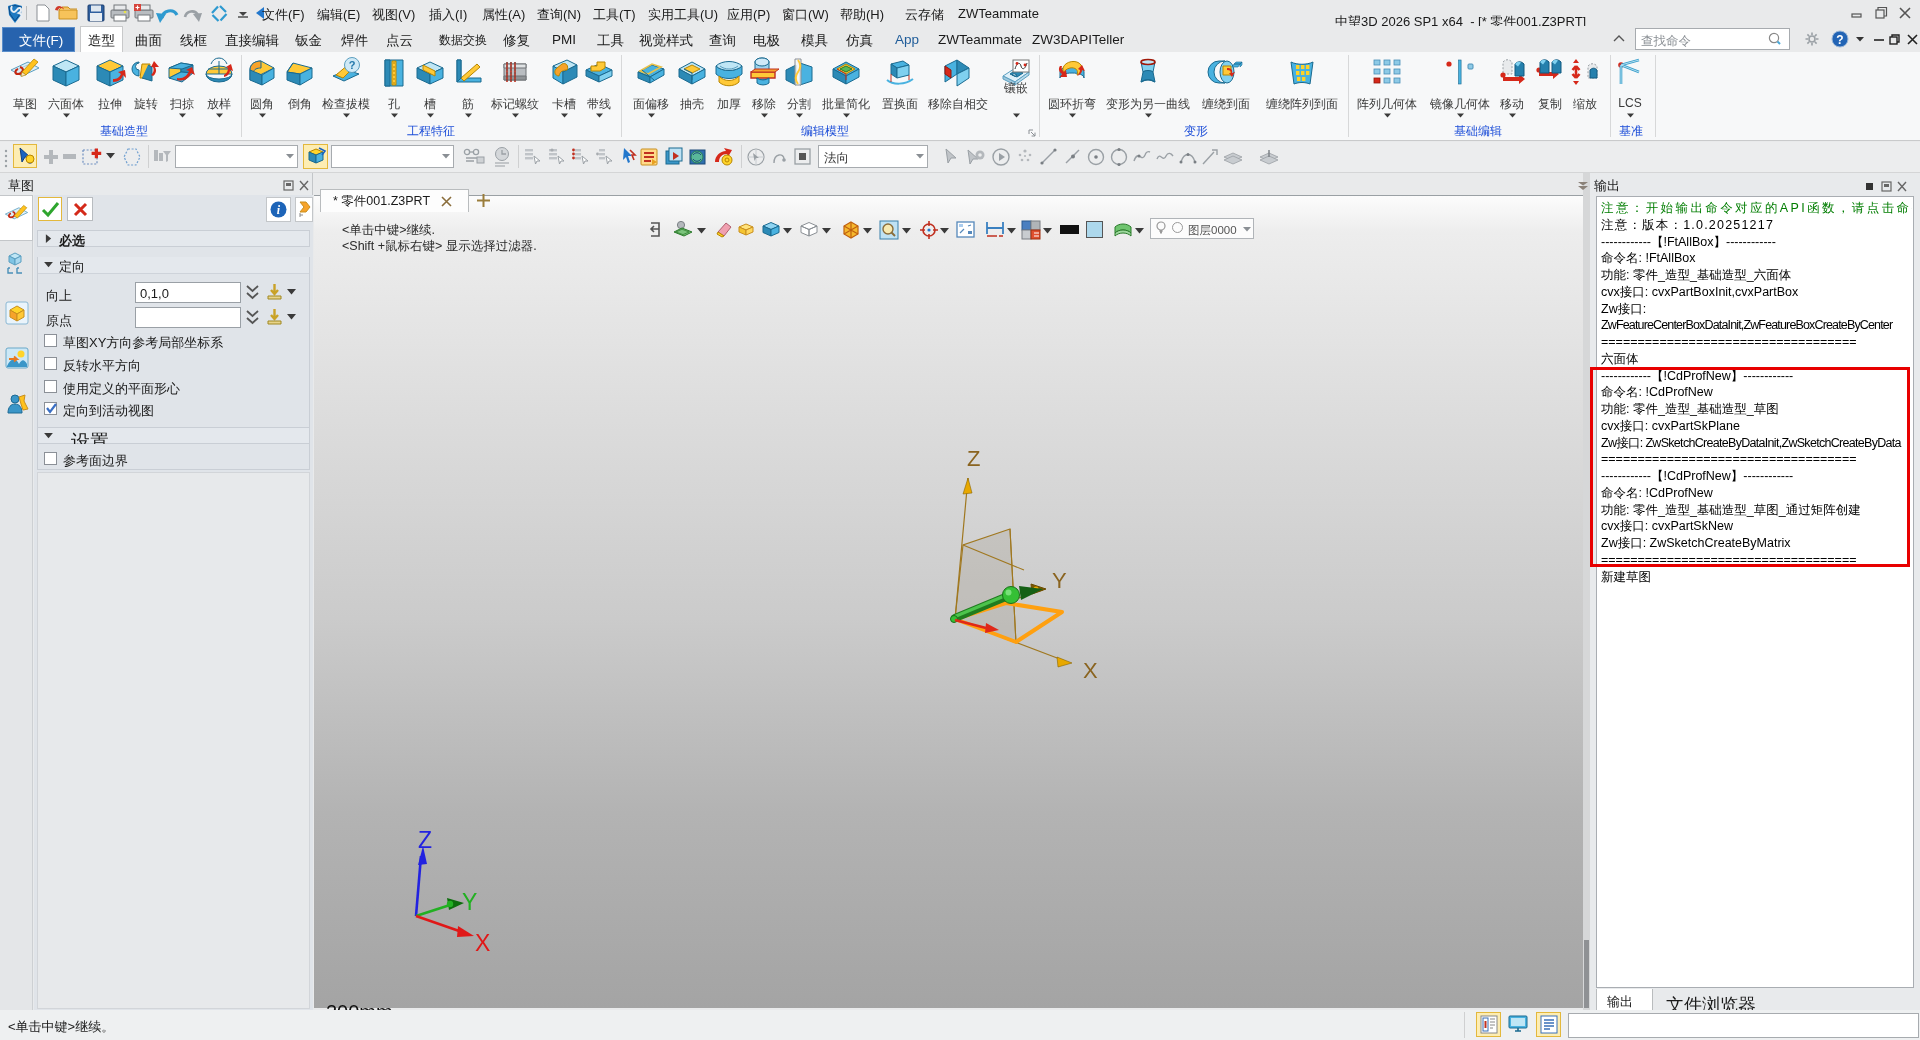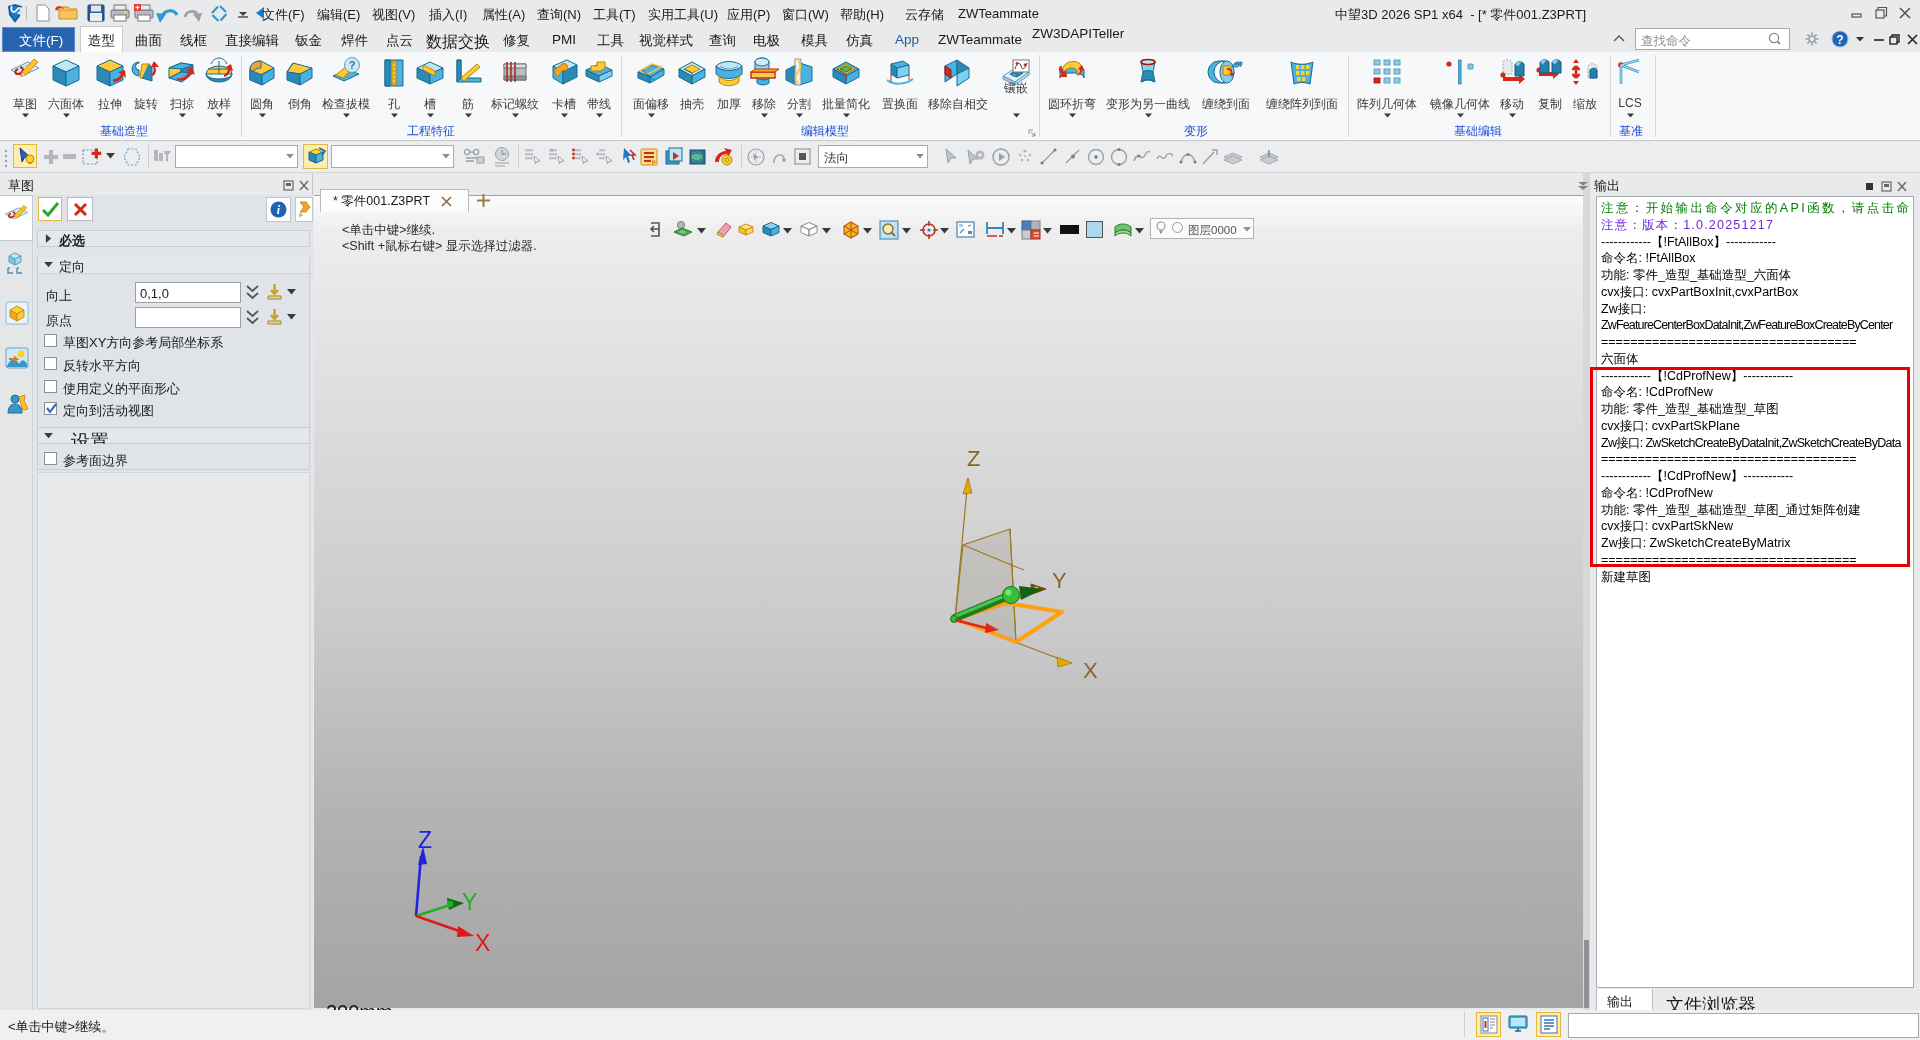--- a/index.html
+++ b/index.html
@@ -62,53 +62,53 @@
  <div class="txt" style="left:429px;top:6px;font-size:13px">插入(I)</div>
  <div class="txt" style="left:482px;top:6px;font-size:13px">属性(A)</div>
  <div class="txt" style="left:537px;top:6px;font-size:13px">查询(N)</div>
  <div class="txt" style="left:593px;top:6px;font-size:13px">工具(T)</div>
  <div class="txt" style="left:648px;top:6px;font-size:13px">实用工具(U)</div>
  <div class="txt" style="left:727px;top:6px;font-size:13px">应用(P)</div>
  <div class="txt" style="left:782px;top:6px;font-size:13px">窗口(W)</div>
  <div class="txt" style="left:840px;top:6px;font-size:13px">帮助(H)</div>
  <div class="txt" style="left:905px;top:6px;font-size:13px">云存储</div>
  <div class="txt" style="left:958px;top:6px;font-size:13px">ZWTeammate</div>
- <div class="txt" style="left:1335px;top:6px;font-size:13px">中望3D 2026 SP1 x64&nbsp; - [* 零件001.Z3PRT]</div>
+ <div class="txt" style="left:1335px;top:13px;font-size:13px">中望3D 2026 SP1 x64&nbsp; - [* 零件001.Z3PRT]</div>
  <svg style="left:1850px;top:6px" width="66" height="14" viewBox="0 0 66 14">
   <rect x="2" y="8" width="9" height="3" fill="none" stroke="#555" stroke-width="1.2"></rect>
   <g fill="none" stroke="#555" stroke-width="1.2">
    <rect x="26" y="4" width="8" height="8"></rect>
         <path d="M28 4 V1.5 H36.5 V10 H34"></path>
   </g>
   <path d="M50 2 L60 12 M60 2 L50 12" stroke="#555" stroke-width="1.6" fill="none"></path>
  </svg>
 </div>
 <div class="abs" id="tabrow" style="left:0;top:26px;width:1920px;height:26px;background:#e9eaeb">
  <div class="abs" style="left:2px;top:1px;width:73px;height:25px;background:#2763ae;border:1px solid #5a8ecb"></div>
  <div class="txt" style="left:19px;top:6px;font-size:13.5px;color:#fff">文件(F)</div>
  <div class="abs" style="left:80px;top:0px;width:43px;height:26px;background:#ffffff;border:1px solid #c8c9ca;border-bottom:none"></div>
  <div class="txt" style="left:88px;top:6px;font-size:13.5px">造型</div>
  <div class="txt" style="left:135px;top:6px;font-size:13.5px">曲面</div>
  <div class="txt" style="left:180px;top:6px;font-size:13.5px">线框</div>
  <div class="txt" style="left:225px;top:6px;font-size:13.5px">直接编辑</div>
  <div class="txt" style="left:295px;top:6px;font-size:13.5px">钣金</div>
  <div class="txt" style="left:341px;top:6px;font-size:13.5px">焊件</div>
  <div class="txt" style="left:386px;top:6px;font-size:13.5px">点云</div>
- <div class="txt" style="left:426px;top:6px;font-size:16px">数据交换</div>
+ <div class="txt" style="left:439px;top:6px;font-size:12px">数据交换</div>
  <div class="txt" style="left:503px;top:6px;font-size:13.5px">修复</div>
  <div class="txt" style="left:552px;top:6px;font-size:13.5px">PMI</div>
  <div class="txt" style="left:597px;top:6px;font-size:13.5px">工具</div>
  <div class="txt" style="left:639px;top:6px;font-size:13.5px">视觉样式</div>
  <div class="txt" style="left:709px;top:6px;font-size:13.5px">查询</div>
  <div class="txt" style="left:753px;top:6px;font-size:13.5px">电极</div>
  <div class="txt" style="left:801px;top:6px;font-size:13.5px">模具</div>
  <div class="txt" style="left:846px;top:6px;font-size:13.5px">仿真</div>
  <div class="txt" style="left:895px;top:6px;font-size:13.5px;color:#1f5c99">App</div>
  <div class="txt" style="left:938px;top:6px;font-size:13.5px">ZWTeammate</div>
- <div class="txt" style="left:1032px;top:0;font-size:13.5px">ZW3DAPITeller</div>
+ <div class="txt" style="left:1032px;top:6px;font-size:13.5px">ZW3DAPITeller</div>
 
  <svg style="left:1612px;top:8px" width="14" height="10" viewBox="0 0 14 10">
       <path d="M2 7 L7 2 L12 7" fill="none" stroke="#555" stroke-width="1.4"></path>
     </svg>
  <div class="abs" style="left:1635px;top:2px;width:155px;height:22px;background:#fff;border:1px solid #a7abaf"></div>
  <div class="txt" style="left:1641px;top:7px;font-size:12.5px;color:#8a8f94">查找命令</div>
  <svg style="left:1768px;top:6px" width="14" height="14" viewBox="0 0 14 14">
       <circle cx="6" cy="6" r="4.6" fill="none" stroke="#888" stroke-width="1.2"></circle>
       <path d="M9.5 9.5 L12 12" stroke="#49a8d8" stroke-width="2"></path>
     </svg>
@@ -1018,21 +1018,21 @@
  <div class="txt" style="left:4px;top:4px;font-size:13px">输出</div>
  <svg style="left:275px;top:8px" width="42" height="11" viewBox="0 0 42 11">
       <rect x="1" y="2" width="7" height="7" fill="#333"></rect>
       <rect x="17" y="1" width="9" height="9" fill="none" stroke="#666" stroke-width="1.2"></rect>
       <rect x="19" y="3" width="5" height="3" fill="#666"></rect>
       <path d="M33 1 L41 10 M41 1 L33 10" stroke="#666" stroke-width="1.4"></path>
     </svg>
  <div class="abs" style="left:6px;top:23px;width:318px;height:792px;background:#fff;border:1px solid #a9adb2"></div>
  <div class="abs" style="left:11px;top:27px;width:311px;height:786px;overflow:hidden;font-size:12.5px;line-height:16.75px;color:#000;white-space:nowrap">
   <div style="color:#007d00;letter-spacing:2.4px">注意：开始输出命令对应的API函数，请点击命令按钮</div>
-  <div style="color:#6d28d9;letter-spacing:1.2px">注意：版本：1.0.20251217</div>
+  <div style="color:#000000;letter-spacing:1.2px">注意：版本：1.0.20251217</div>
   <div>------------【!FtAllBox】------------</div>
   <div>命令名: !FtAllBox</div>
   <div>功能: 零件_造型_基础造型_六面体</div>
   <div>cvx接口: cvxPartBoxInit,cvxPartBox</div>
   <div>Zw接口:</div>
   <div style="letter-spacing:-.85px">ZwFeatureCenterBoxDataInit,ZwFeatureBoxCreateByCenter</div>
   <div>===================================</div>
   <div>六面体</div>
   <div>------------【!CdProfNew】------------</div>
   <div>命令名: !CdProfNew</div>

